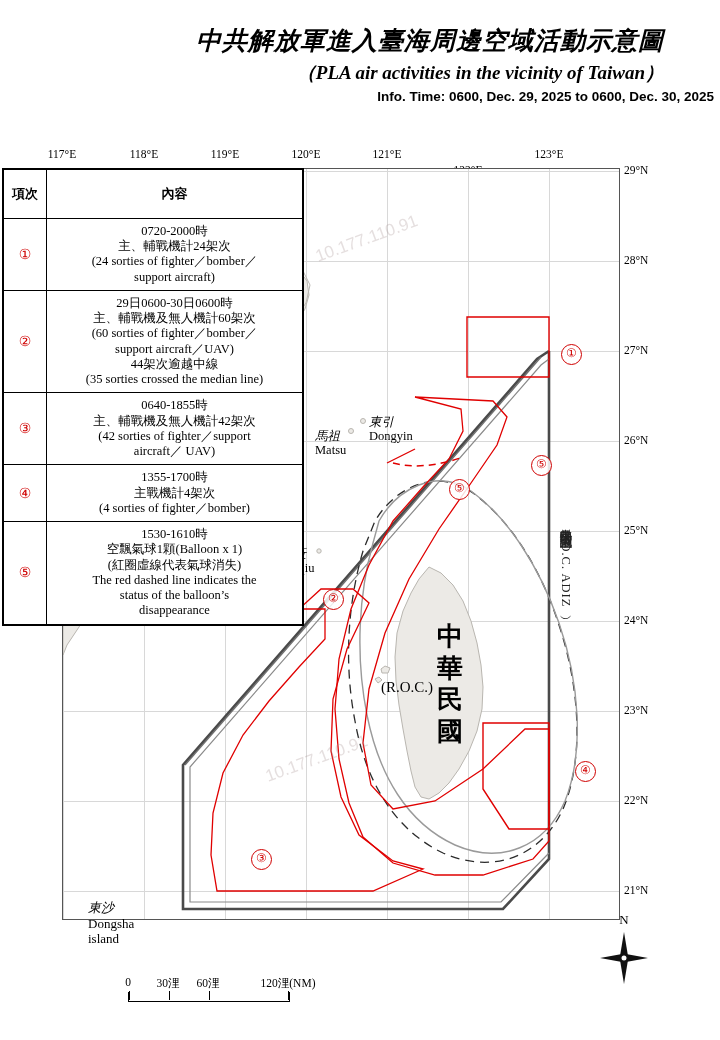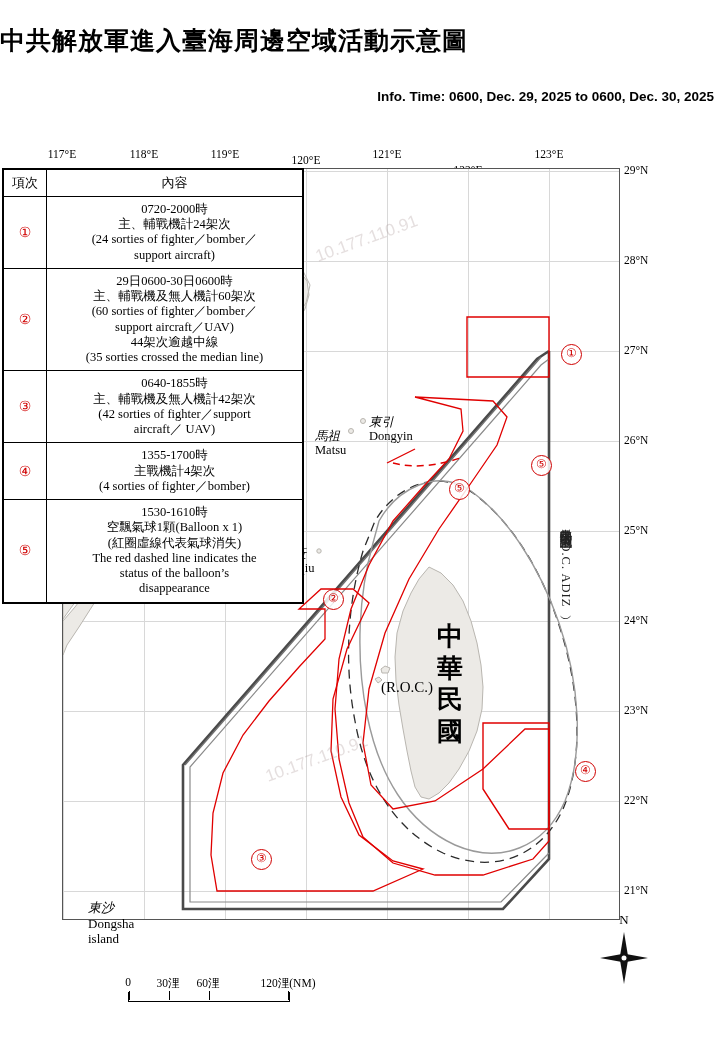--- a/index.html
+++ b/index.html
@@ -13,21 +13,22 @@
     position: relative;
     font-family: "Liberation Sans", sans-serif;
     color: #000;
     overflow: hidden;
   }
   .title-block {
     position: absolute;
     top: 26px;
     left: 0;
     width: 664px;
-    text-align: left;
+    text-align: right;
+    font-style: italic;
   }
   .title-zh {
     font-family: "Liberation Serif", serif;
     font-size: 25px;
     font-weight: bold;
     letter-spacing: 1px;
     line-height: 1.2;
   }
   .title-en {
     font-family: "Liberation Serif", serif;
@@ -163,21 +164,21 @@
   }
   #legend table { border-collapse: collapse; width: 300px; background:#fff;}
   #legend td, #legend th {
     border: 1px solid #000;
     padding: 3px 2px;
     font-size: 12.5px;
     text-align: center;
     vertical-align: middle;
     line-height: 1.22;
   }
-  #legend th { font-weight: normal; font-size: 13px; padding: 5px 2px; }
+  #legend th { font-weight: bold; font-size: 13px; padding: 16px 2px; }
   #legend td.num {
     width: 38px;
     color: #d00000;
     font-size: 14px;
   }
   #legend td.content { padding: 5px 4px; }
 
   
   .compass {
     position: absolute;
@@ -227,32 +228,33 @@
     font-size: 13px;
     line-height: 1.2;
   }
   .dongsha .zh { font-style: italic; }
 </style>
 </head>
 <body>
 
 <div class="title-block">
   <div class="title-zh">中共解放軍進入臺海周邊空域活動示意圖</div>
+  <div class="title-en">（PLA air activities in the vicinity of Taiwan）</div>
 </div>
 
 <div class="info-block">
   <div class="info-en">Info. Time: 0600, Dec. 29, 2025 to 0600, Dec. 30, 2025</div>
 </div>
 
 <div id="map-area">
 
   <div class="lon-label" style="left:62px;  top:8px;">117°E</div>
   <div class="lon-label" style="left:144px; top:8px;">118°E</div>
   <div class="lon-label" style="left:225px; top:8px;">119°E</div>
-  <div class="lon-label" style="left:306px; top:14px;text-align:center;">120°E</div>
+  <div class="lon-label" style="left:306px; top:8px;text-align:center;">120°E</div>
   <div class="lon-label" style="left:387px; top:8px;">121°E</div>
   <div class="lon-label" style="left:468px; top:8px;margin-top:16px;">122°E</div>
   <div class="lon-label" style="left:549px; top:8px;">123°E</div>
 
   <div class="lat-label" style="left:624px; top:30px;">29°N</div>
   <div class="lat-label" style="left:624px; top:120px;">28°N</div>
   <div class="lat-label" style="left:624px; top:210px;">27°N</div>
   <div class="lat-label" style="left:624px; top:300px;">26°N</div>
   <div class="lat-label" style="left:624px; top:390px;">25°N</div>
   <div class="lat-label" style="left:624px; top:480px;">24°N</div>

